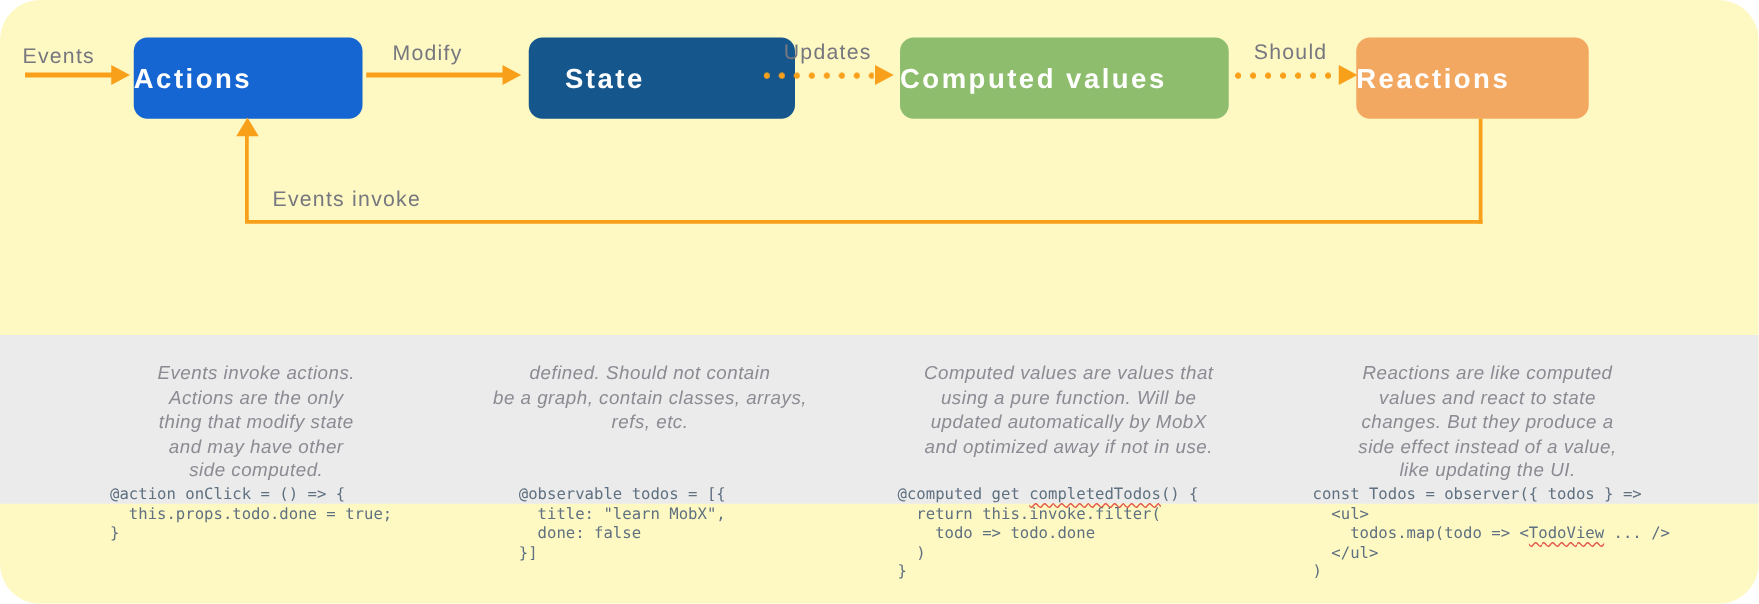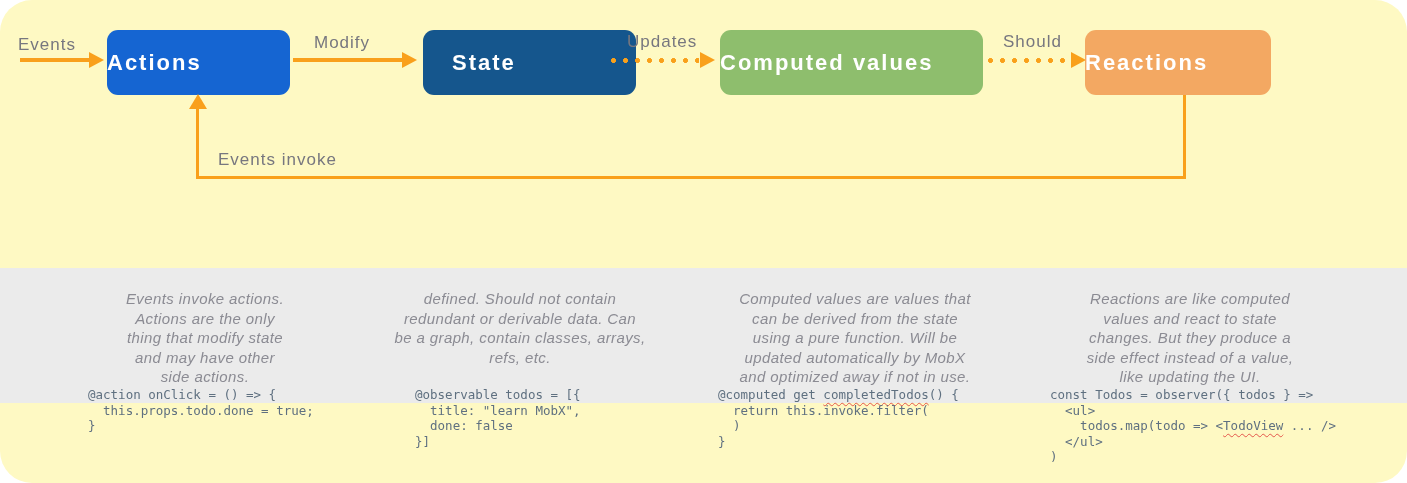--- a/index.html
+++ b/index.html
@@ -99,44 +99,42 @@
     <div class="head-up" style="left:189px;top:94px"></div>
     <span class="edge-label" style="left:218px;top:150px">Events invoke</span>
   </div>
 
   <div class="band">
     <div class="para" style="left:40px;top:21px;width:330px">
         <div>Events invoke actions.</div>
         <div>Actions are the only</div>
         <div>thing that modify state</div>
         <div>and may have other</div>
-        <div>side actions.</div>
+        <div>side computed.</div>
       </div>
     <div class="para" style="left:355px;top:21px;width:330px">
         <div>defined. Should not contain</div>
-        <div>redundant or derivable data. Can</div>
         <div>be a graph, contain classes, arrays,</div>
         <div>refs, etc.</div>
       </div>
     <div class="para" style="left:690px;top:21px;width:330px">
         <div>Computed values are values that</div>
-        <div>can be derived from the state</div>
         <div>using a pure function. Will be</div>
         <div>updated automatically by MobX</div>
         <div>and optimized away if not in use.</div>
       </div>
     <div class="para" style="left:1025px;top:21px;width:330px">
         <div>Reactions are like computed</div>
         <div>values and react to state</div>
         <div>changes. But they produce a</div>
         <div>side effect instead of a value,</div>
         <div>like updating the UI.</div>
       </div>
   </div>
 
   <div>
     <div class="codeblock" style="left:88px"><div>@action onClick = () =&gt; {</div><div>  this.props.todo.done = true;</div><div>}</div></div>
     <div class="codeblock" style="left:415px"><div>@observable todos = [{</div><div>  title: "learn MobX",</div><div>  done: false</div><div>}]</div></div>
-    <div class="codeblock" style="left:718px"><div>@computed get <span class="squiggle">completedTodos</span>() {</div><div>  return this.invoke.filter(</div><div>  )</div><div>}</div></div>
+    <div class="codeblock" style="left:718px"><div>@computed get <span class="squiggle">completedTodos</span>() {</div><div>  return this.invoke.filter(</div><div>    todo =&gt; todo.done</div><div>  )</div><div>}</div></div>
     <div class="codeblock" style="left:1050px"><div>const Todos = observer({ todos } =&gt;</div><div>  &lt;ul&gt;</div><div>    todos.map(todo =&gt; &lt;<span class="squiggle">TodoView</span> ... /&gt;</div><div>  &lt;/ul&gt;</div><div>)</div></div>
   </div>
 
 </div>
 
 </body></html>

